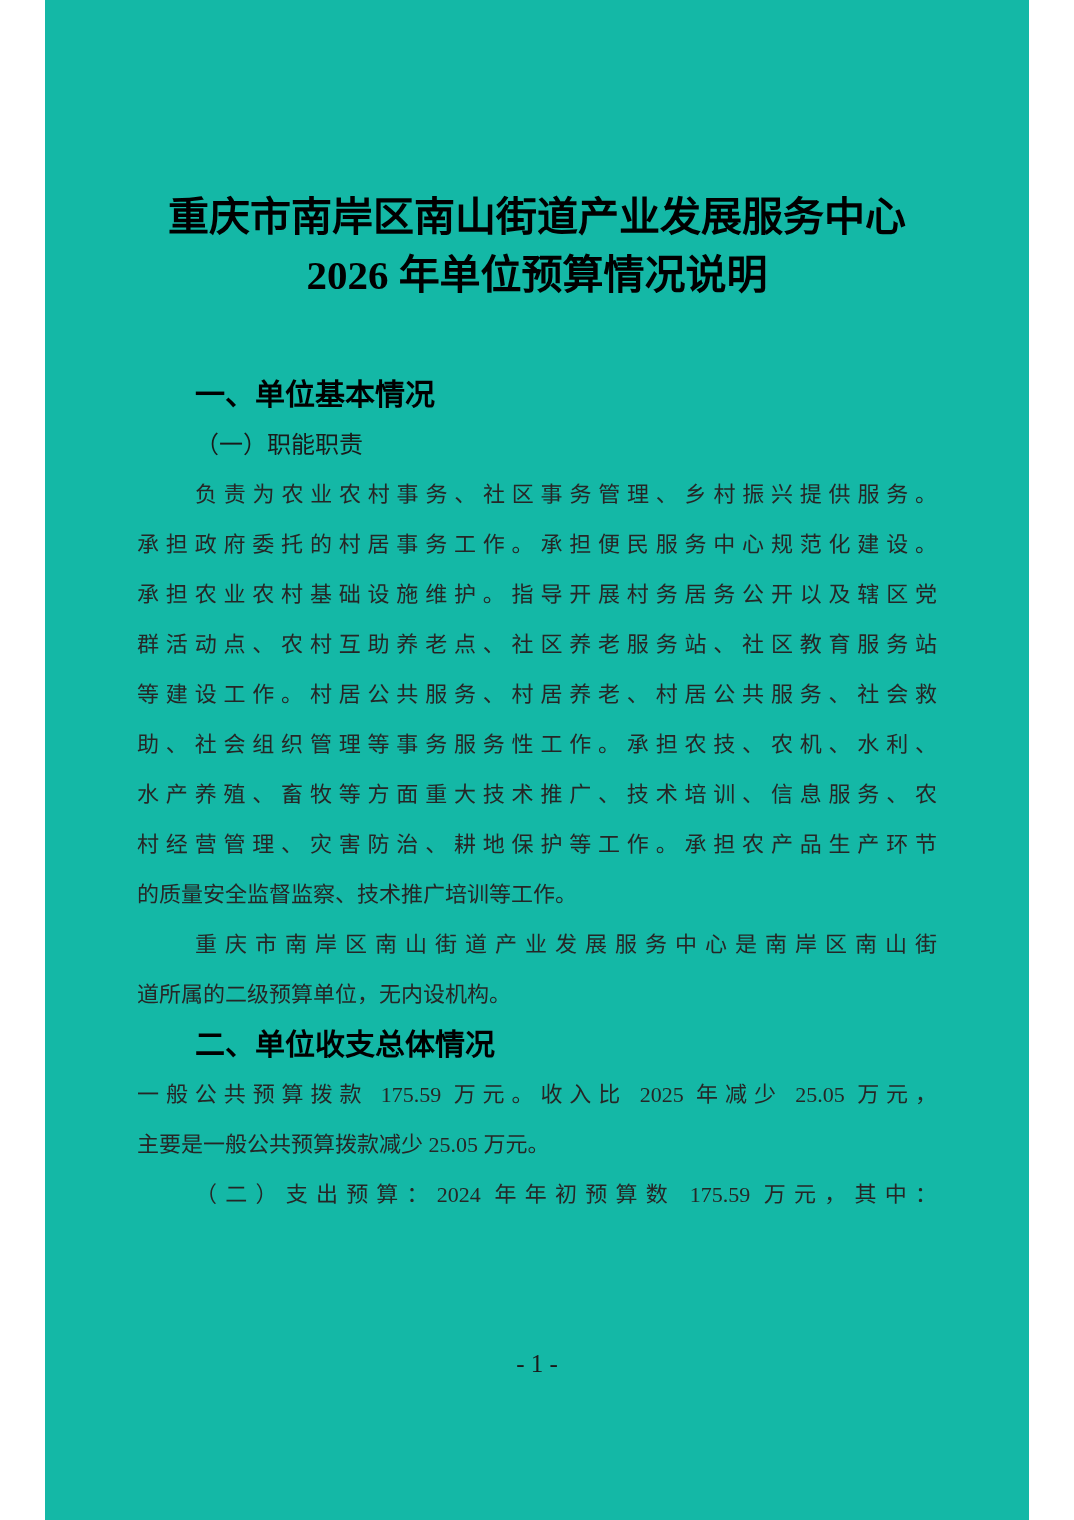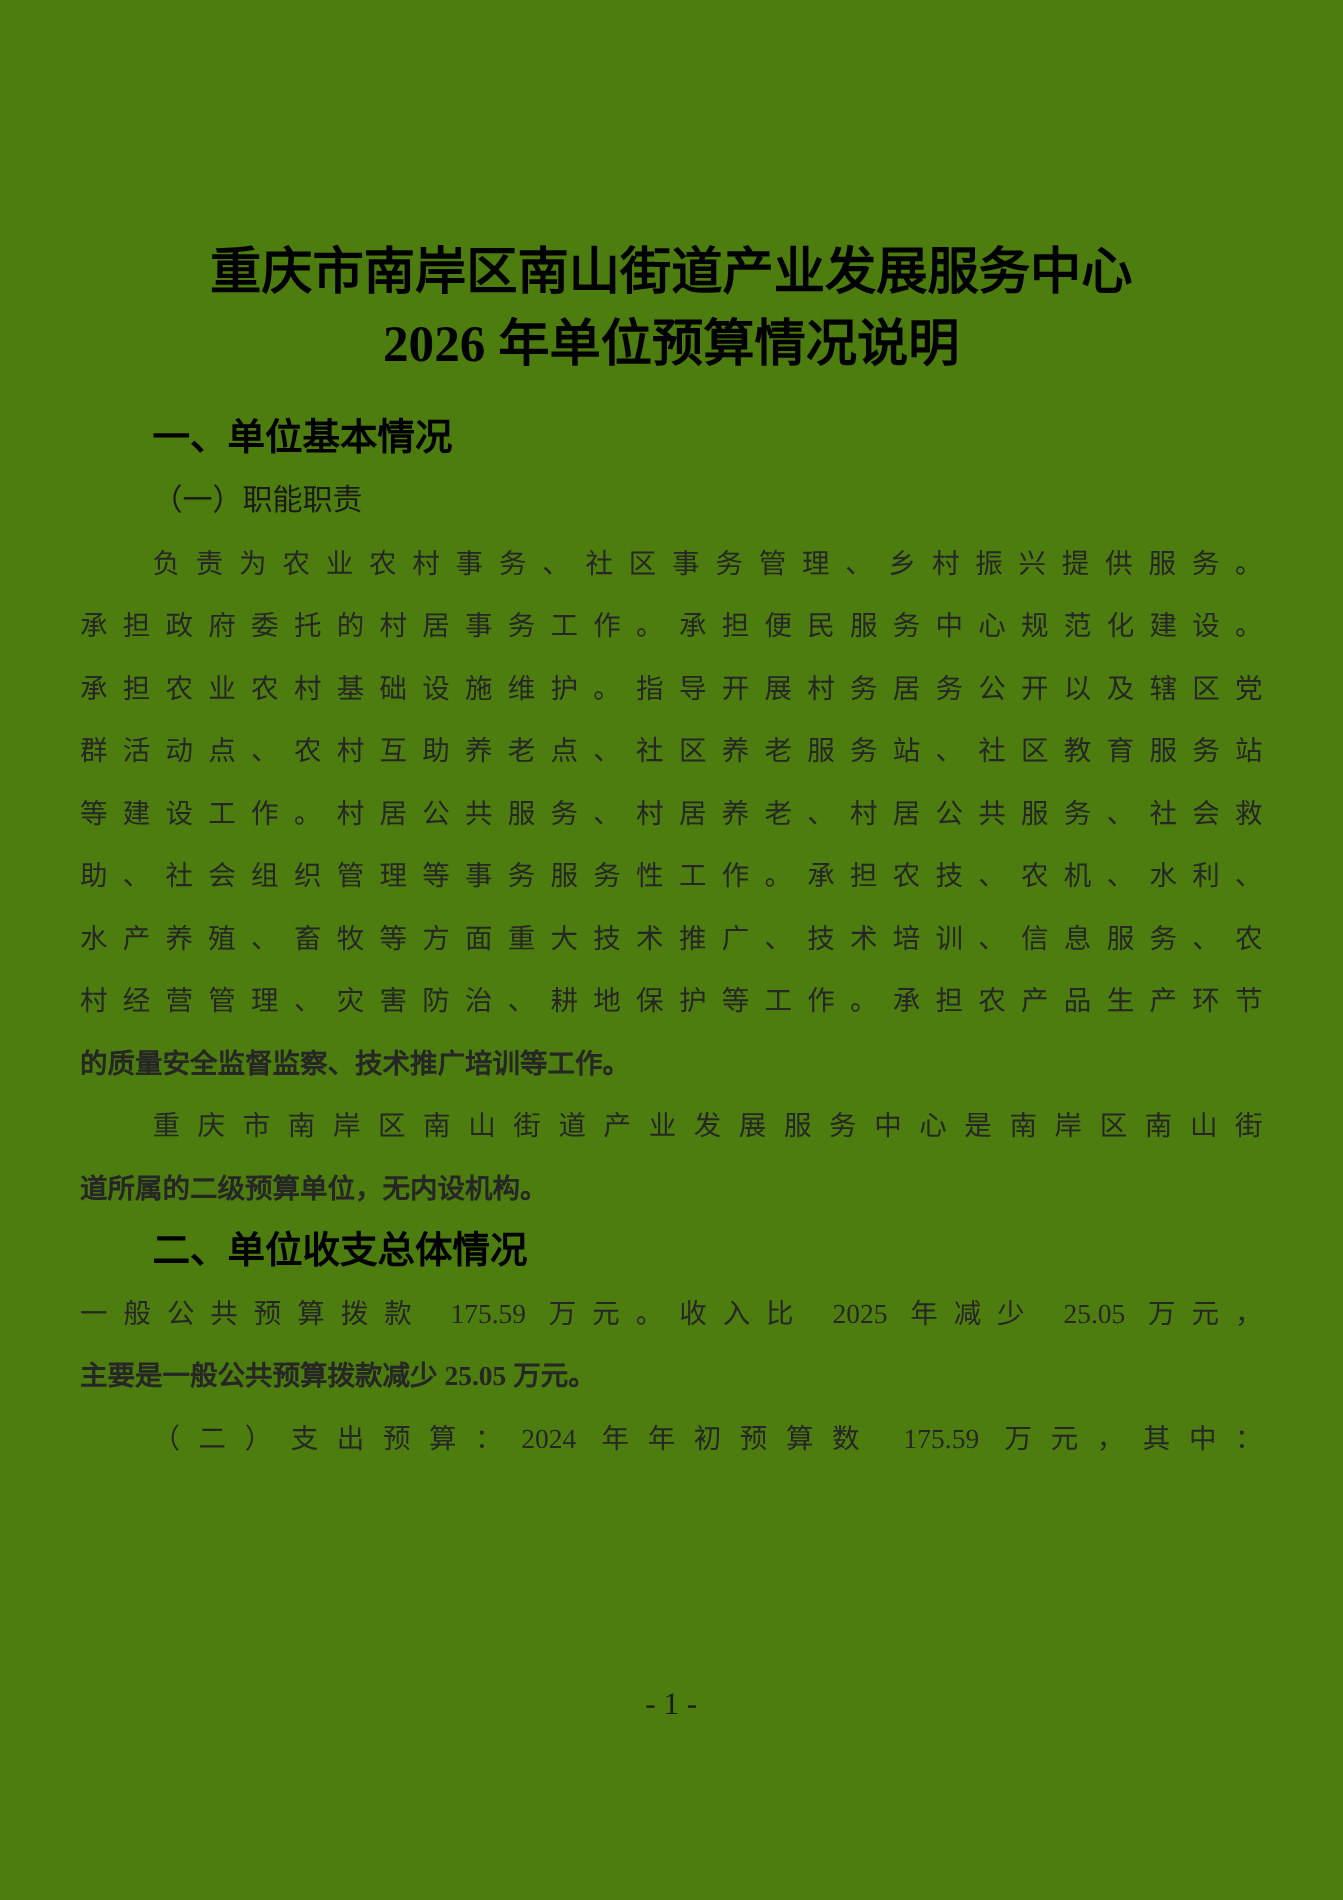--- a/index.html
+++ b/index.html
@@ -2,42 +2,42 @@
 <html lang="zh-CN"><head>
 <meta charset="utf-8">
 <style>
   html, body {
     margin: 0;
     padding: 0;
     background: #ffffff;
   }
   .page {
     position: relative;
-    width: 1074px;
+    width: 984px;
     height: 1520px;
     margin: 0 auto;
-    background: #4d7c0f;
+    background: #14b8a6;
     overflow: hidden;
     color: #000;
   }
   .title-block {
     padding-top: 188px;
   }
   .title-line {
     font-family: "Liberation Serif", "DejaVu Serif", serif;
     font-weight: 700;
     font-size: 41px;
     line-height: 58px;
     text-align: center;
     color: #000000;
     white-space: nowrap;
   }
   .content {
-    margin-top: 22px;
-    padding: 0 64px;
+    margin-top: 66px;
+    padding: 0 92px;
   }
   .line {
     font-family: "Liberation Serif", "DejaVu Serif", serif;
     font-size: 22px;
     line-height: 50px;
     color: #262626;
     white-space: nowrap;
   }
   .line.h1 {
     font-family: "Liberation Sans", "DejaVu Sans", sans-serif;
@@ -52,21 +52,20 @@
   .indent {
     padding-left: 58px;
   }
   .fill {
     text-align: justify;
     text-align-last: justify;
   }
   .end {
     text-align: center;
     text-align-last: left;
-    font-weight: bold;
   }
   .footer {
     position: absolute;
     top: 1350px;
     left: 0;
     right: 0;
     text-align: center;
     font-family: "Liberation Serif", "DejaVu Serif", serif;
     font-size: 25px;
     color: #1a1a1a;

